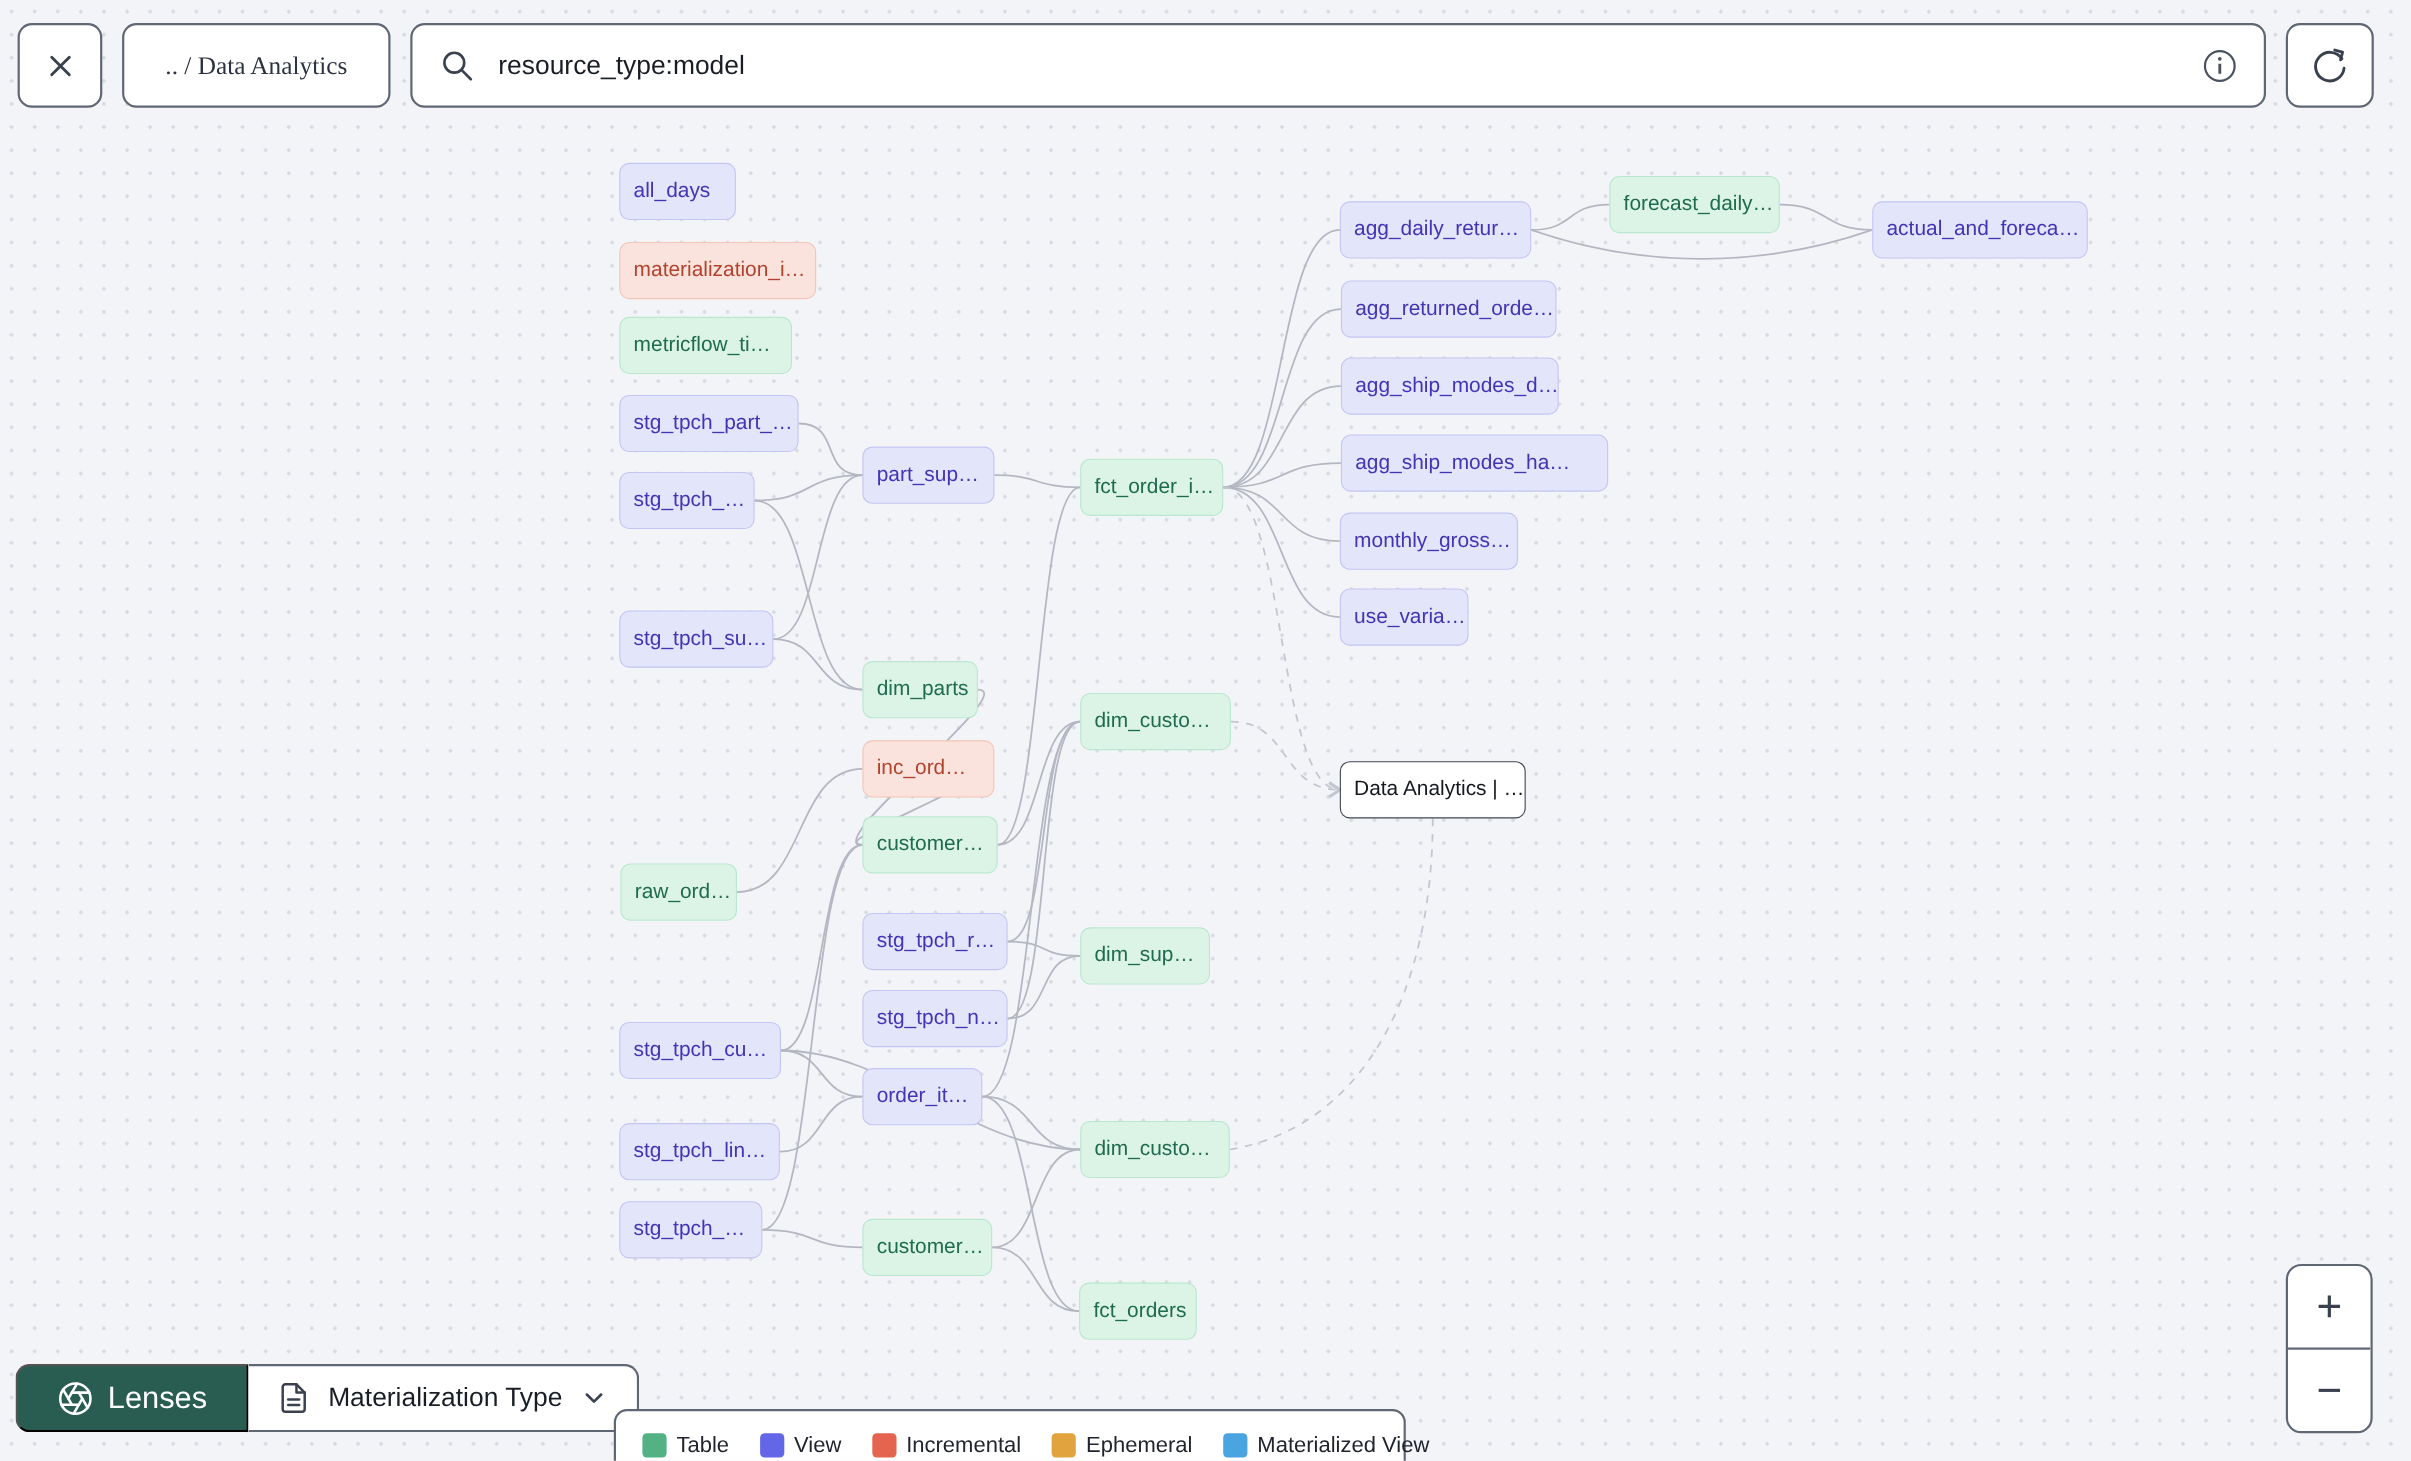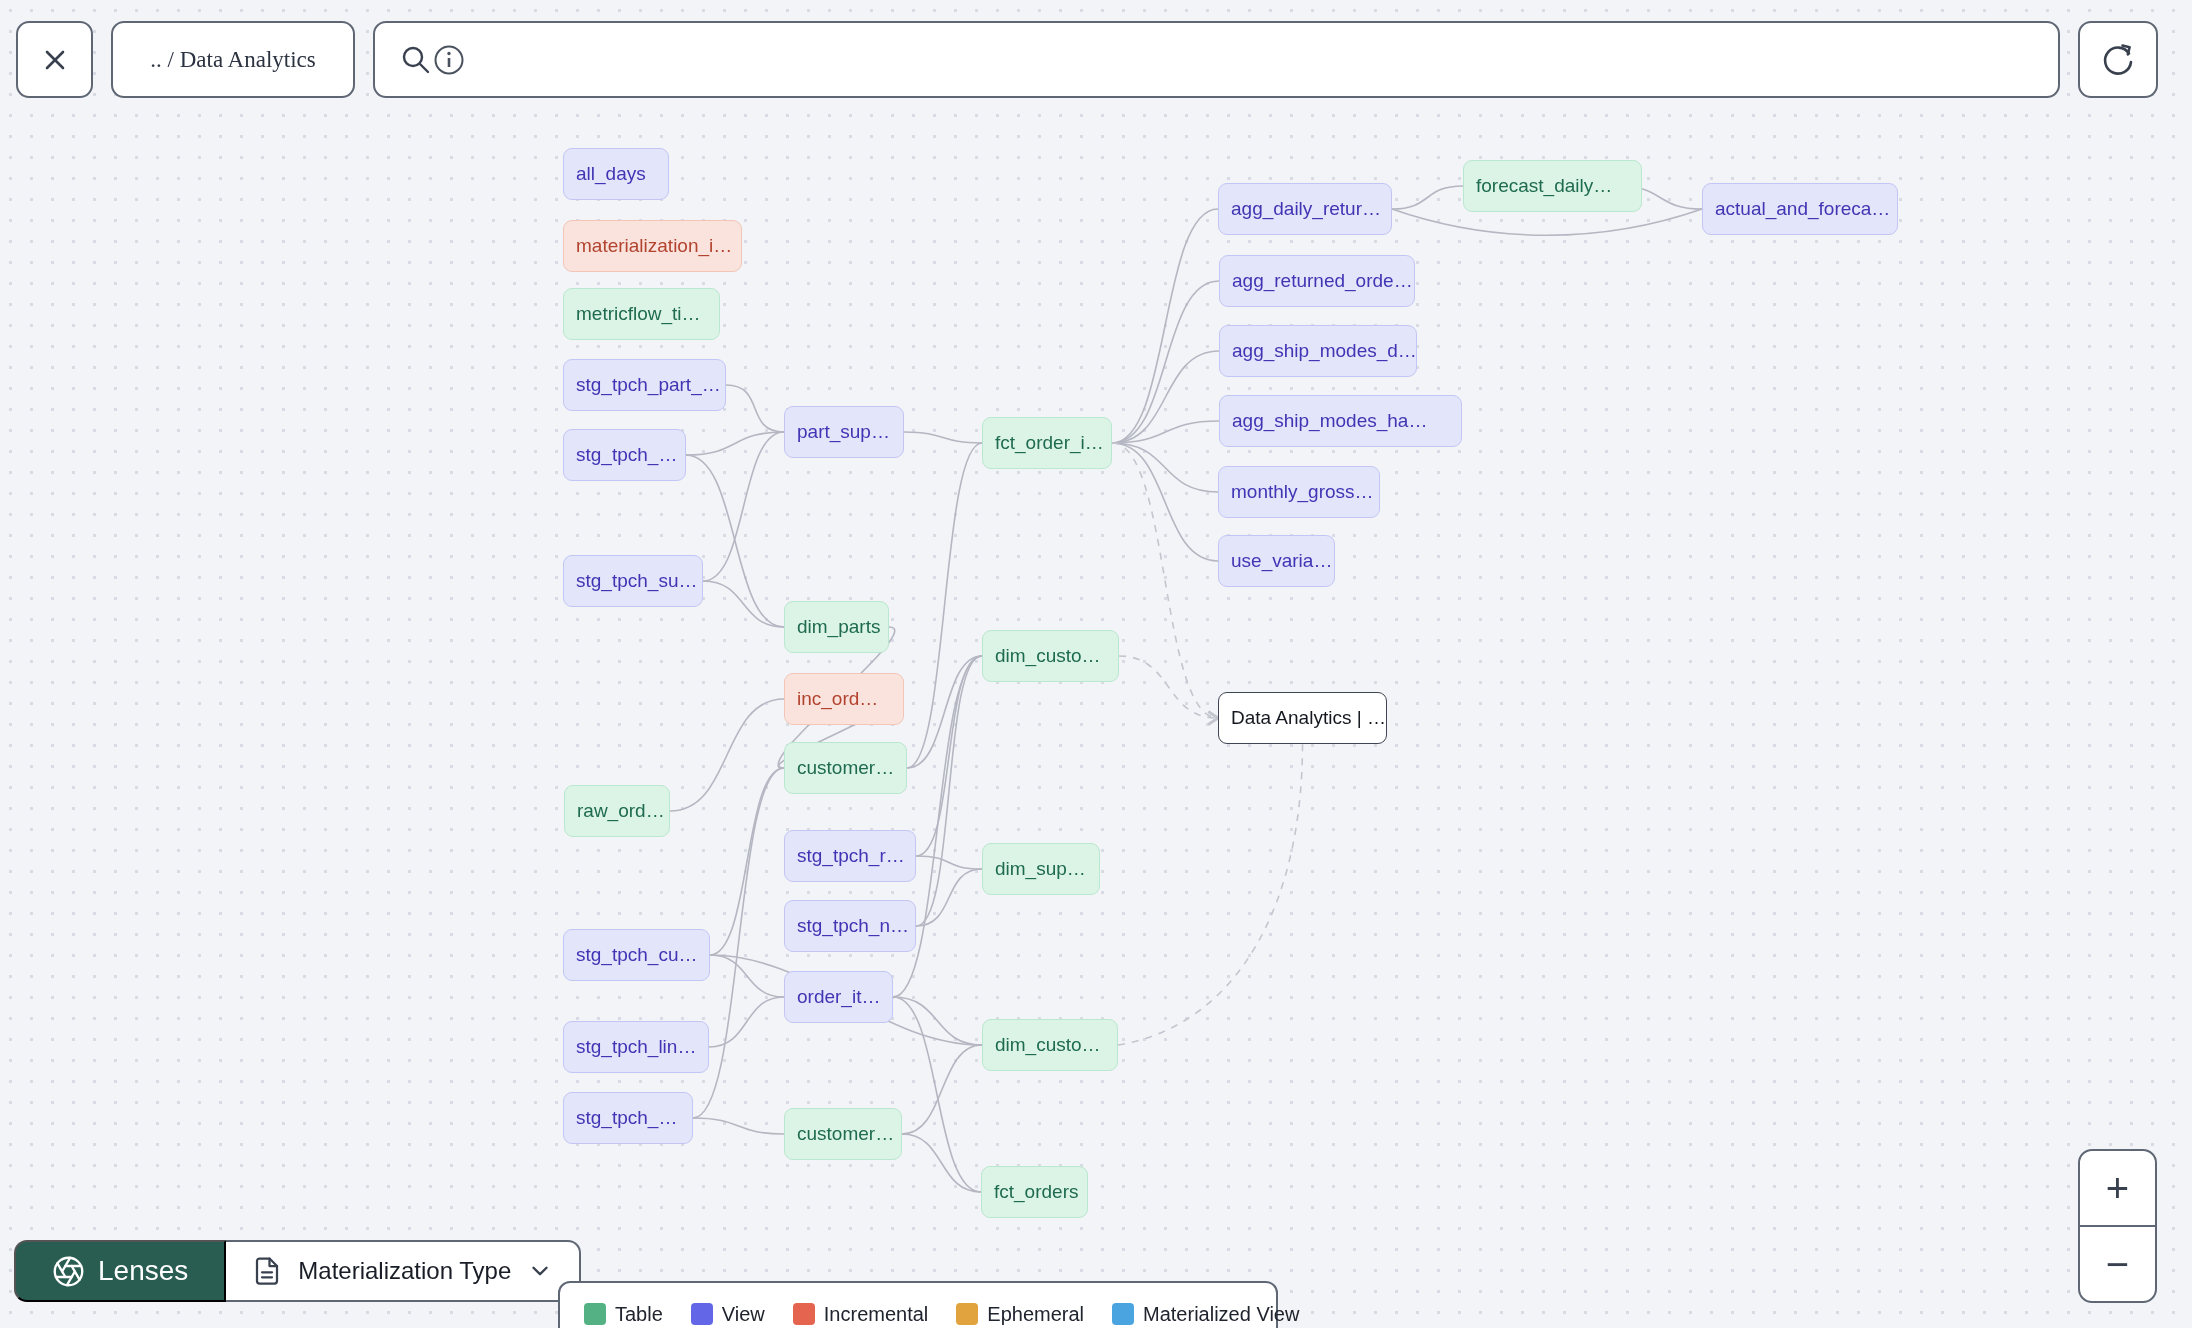--- a/index.html
+++ b/index.html
@@ -145,40 +145,41 @@
     <div class="node" style="left: 982px; top: 843px; width: 118px; background: rgb(220, 244, 230); border-color: rgb(185, 231, 207); color: rgb(30, 107, 80);">dim_sup…</div>
     <div class="node" style="left: 982px; top: 1019px; width: 136px; background: rgb(220, 244, 230); border-color: rgb(185, 231, 207); color: rgb(30, 107, 80);">dim_custo…</div>
     <div class="node" style="left: 981px; top: 1166px; width: 107px; background: rgb(220, 244, 230); border-color: rgb(185, 231, 207); color: rgb(30, 107, 80);">fct_orders</div>
     <div class="node" style="left: 1218px; top: 692px; width: 169px; background: rgb(255, 255, 255); border-color: rgb(63, 69, 82); color: rgb(21, 24, 31);">Data Analytics | …</div>
     <div class="node" style="left: 1218px; top: 183px; width: 174px; background: rgb(227, 229, 251); border-color: rgb(195, 198, 244); color: rgb(65, 53, 180);">agg_daily_retur…</div>
     <div class="node" style="left: 1219px; top: 255px; width: 196px; background: rgb(227, 229, 251); border-color: rgb(195, 198, 244); color: rgb(65, 53, 180);">agg_returned_orde…</div>
     <div class="node" style="left: 1219px; top: 325px; width: 198px; background: rgb(227, 229, 251); border-color: rgb(195, 198, 244); color: rgb(65, 53, 180);">agg_ship_modes_d…</div>
     <div class="node" style="left: 1219px; top: 395px; width: 243px; background: rgb(227, 229, 251); border-color: rgb(195, 198, 244); color: rgb(65, 53, 180);">agg_ship_modes_ha…</div>
     <div class="node" style="left: 1218px; top: 466px; width: 162px; background: rgb(227, 229, 251); border-color: rgb(195, 198, 244); color: rgb(65, 53, 180);">monthly_gross…</div>
     <div class="node" style="left: 1218px; top: 535px; width: 117px; background: rgb(227, 229, 251); border-color: rgb(195, 198, 244); color: rgb(65, 53, 180);">use_varia…</div>
-    <div class="node" style="left: 1463px; top: 160px; width: 179px; background: rgb(220, 244, 230); border-color: rgb(185, 231, 207); color: rgb(30, 107, 80);">forecast_daily…</div>
+    <div class="node" style="left: 1463px; top: 160px; width: 155px; background: rgb(220, 244, 230); border-color: rgb(185, 231, 207); color: rgb(30, 107, 80);">forecast_daily…</div>
     <div class="node" style="left: 1702px; top: 183px; width: 196px; background: rgb(227, 229, 251); border-color: rgb(195, 198, 244); color: rgb(65, 53, 180);">actual_and_foreca…</div>
   </div>
 
 <button class="chrome-btn" style="left:16px; width:77px;">
   <svg class="icon" width="34" height="34" viewBox="0 0 34 34" fill="none" stroke="#39414f" stroke-width="2.6" stroke-linecap="round">
     <line x1="9" y1="9" x2="25" y2="25"></line>
       <line x1="25" y1="9" x2="9" y2="25"></line>
   </svg>
 </button>
 
 <button class="chrome-btn" style="left:111px; width:244px;">
   <span>.. / Data Analytics</span>
 </button>
 
 <div class="searchbar">
   <svg class="icon" width="34" height="34" viewBox="0 0 34 34" fill="none" stroke="#39414f" stroke-width="2.4" stroke-linecap="round">
     <circle cx="14" cy="14" r="9"></circle>
       <line x1="21" y1="21" x2="29" y2="29"></line>
   </svg>
+  <input type="text" value="resource_type:model" style="">
   <svg class="icon" width="32" height="32" viewBox="0 0 32 32" fill="none" stroke="#4a525f" stroke-width="2">
     <circle cx="16" cy="16" r="13.5"></circle>
     <line x1="16" y1="14" x2="16" y2="23" stroke-width="2.6"></line>
     <circle cx="16" cy="9.5" r="1.7" fill="#4a525f" stroke="none"></circle>
   </svg>
 </div>
 
 <button class="chrome-btn" style="left:2078px; width:80px;">
   <svg class="icon" width="40" height="40" viewBox="0 0 40 40" fill="none" stroke="#39414f" stroke-width="2.6" stroke-linecap="round" stroke-linejoin="round">
     <path d="M31 13.5 A13 13 0 1 0 33 22"></path>

